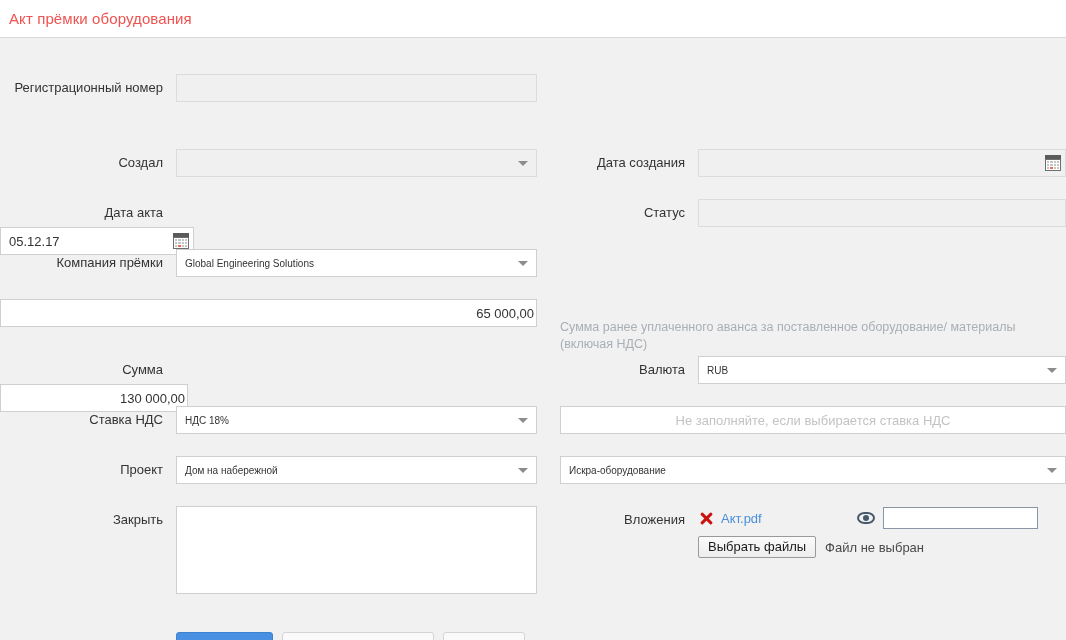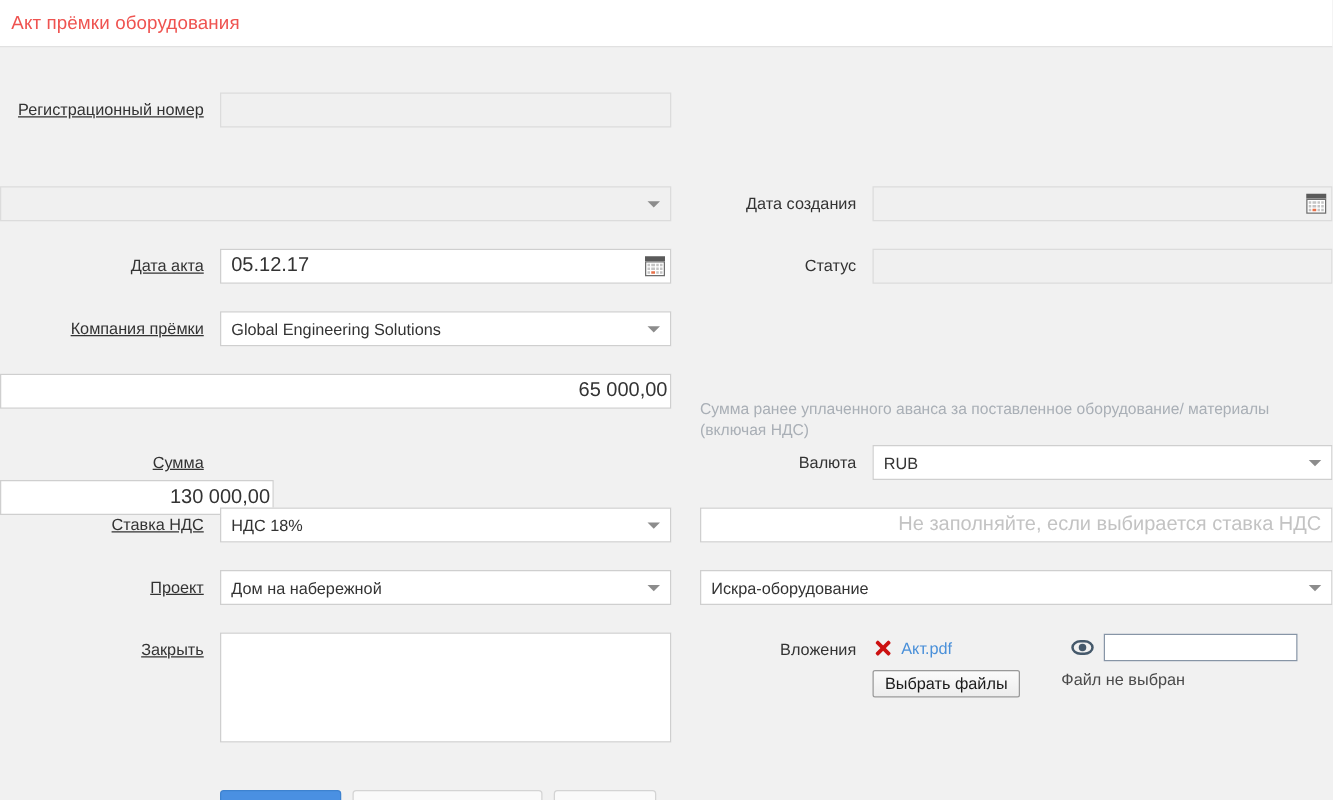--- a/index.html
+++ b/index.html
@@ -53,60 +53,60 @@
 
   .label {
     font-size: 13px;
     color: #333333;
     text-align: right;
     line-height: 28px;
     padding-right: 13px;
     white-space: nowrap;
     flex: 0 0 auto;
   }
-  .col-left  .label { width: 176px; text-decoration: underline; }
+  .col-left  .label { width: 176px; }
   .col-right .label { width: 138px; }
 
   .ctl { position: relative; flex: 1 1 auto; }
 
   
   .field {
     height: 28px;
     line-height: 26px;
     border: 1px solid #cfcfcf;
     background: #ffffff;
     font-family: "Liberation Sans", sans-serif;
-    font-size: 16px;
+    font-size: 13px;
     color: #333333;
     padding: 0 8px;
     width: 100%;
     display: block;
     outline: none;
     border-radius: 0;
   }
   .field.disabled {
     background: #f0f0f0;
     border-color: #dcdcdc;
     color: #555;
   }
   .field.num { text-align: right; padding-right: 2px; }
-  .field.ph-right { text-align: right; }
+  .field.ph-right { text-align: center; }
   .field::placeholder { color: #bdbdbd; }
   .field.ph-right::placeholder { color: #c3c3c3; }
 
   
   .select {
     position: relative;
     height: 28px;
     border: 1px solid #cfcfcf;
     background: #ffffff;
     display: flex;
     align-items: center;
     padding: 0 26px 0 8px;
-    font-size: 13px;
+    font-size: 10px;
     color: #333333;
     cursor: pointer;
     overflow: hidden;
     white-space: nowrap;
   }
   .select.disabled { background: #f0f0f0; border-color: #dcdcdc; }
   .caret {
     position: absolute;
     right: 8px; top: 50%;
     margin-top: -2px;
@@ -224,23 +224,22 @@
     border: 1px solid #8795a6;
     background: #ffffff;
     font-family: "Liberation Sans", sans-serif;
     font-size: 13px;
     padding: 0 4px;
     outline: none;
     flex: 0 0 auto;
   }
   .attach-line2 {
     display: flex;
-    align-items: flex-start;
+    align-items: center;
     margin-top: 6px;
-    gap: 24px;
   }
   .file-btn {
     font-family: "Liberation Sans", sans-serif;
     font-size: 13px;
     color: #1a1a1a;
     background: linear-gradient(#fbfbfb, #ededed);
     border: 1px solid #9a9a9a;
     border-radius: 2px;
     padding: 2px 9px;
     height: 22px;
@@ -293,20 +292,21 @@
 <div class="form">
 
   <div class="row col-left" style="top: 36px;">
     <div class="label">Регистрационный номер</div>
     <div class="ctl">
       <input class="field disabled" type="text" readonly="" value="" style="">
     </div>
   </div>
 
   <div class="row col-left" style="top: 111px;">
+    <div class="label">Создал</div>
     <div class="ctl">
       <div class="select disabled">
         <span></span>
         <span class="caret"></span>
       </div>
     </div>
   </div>
 
   <div class="row col-right" style="top: 111px;">
     <div class="label">Дата создания</div>
@@ -325,21 +325,21 @@
             <i></i>
           <i></i>
             <i class="hot"></i>
             <i></i>
             <i></i>
         </span>
       </span>
     </div>
   </div>
 
-  <div class="row col-left" style="top: 161px;">
+  <div class="row col-left" style="top: 161px; flex-direction: column;">
     <div class="label">Дата акта</div>
     <div class="ctl">
       <input class="field" type="text" value="05.12.17" style="">
       <span class="cal-icon">
         <span class="cal-top"></span>
         <span class="cal-body">
           <i></i>
             <i></i>
             <i></i>
             <i></i>

